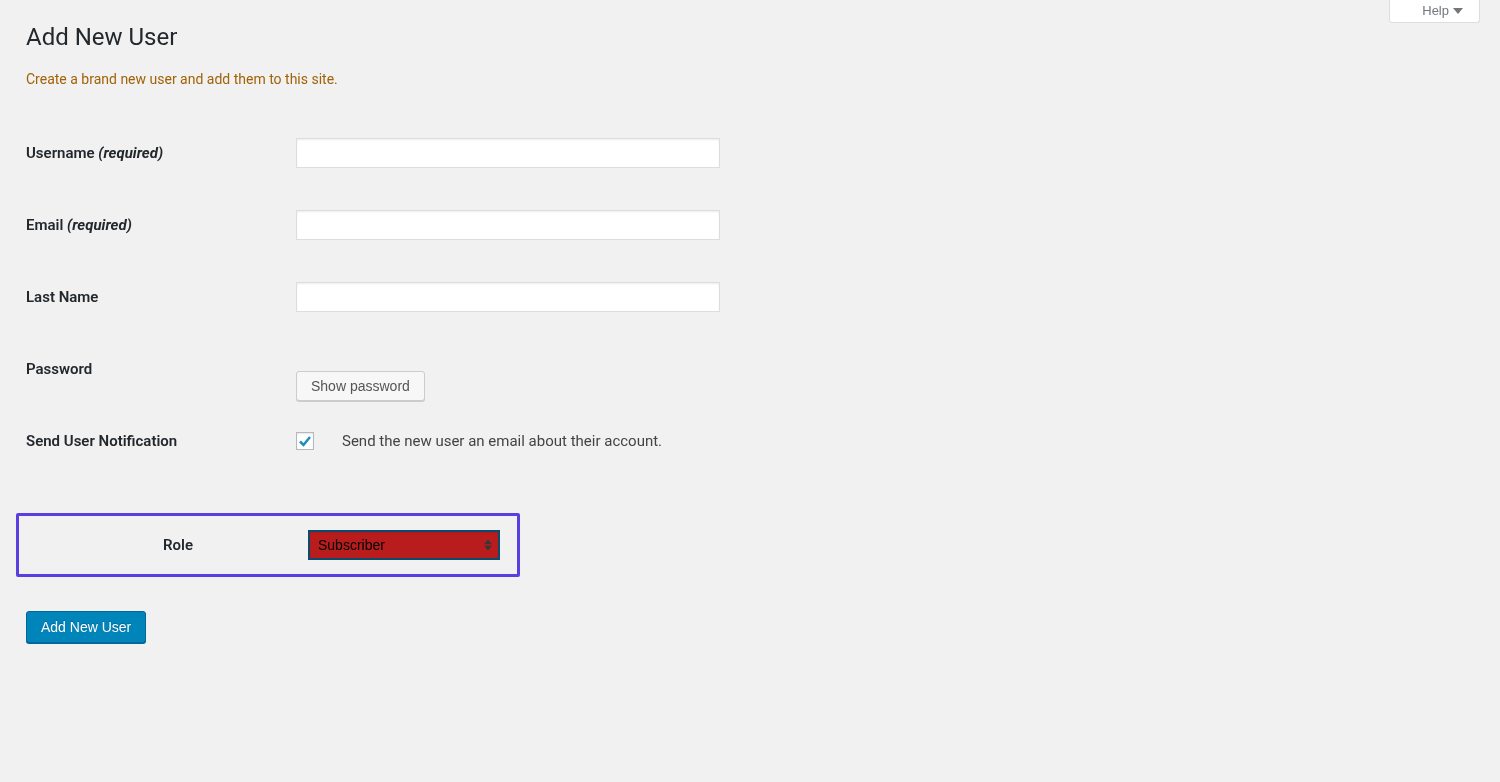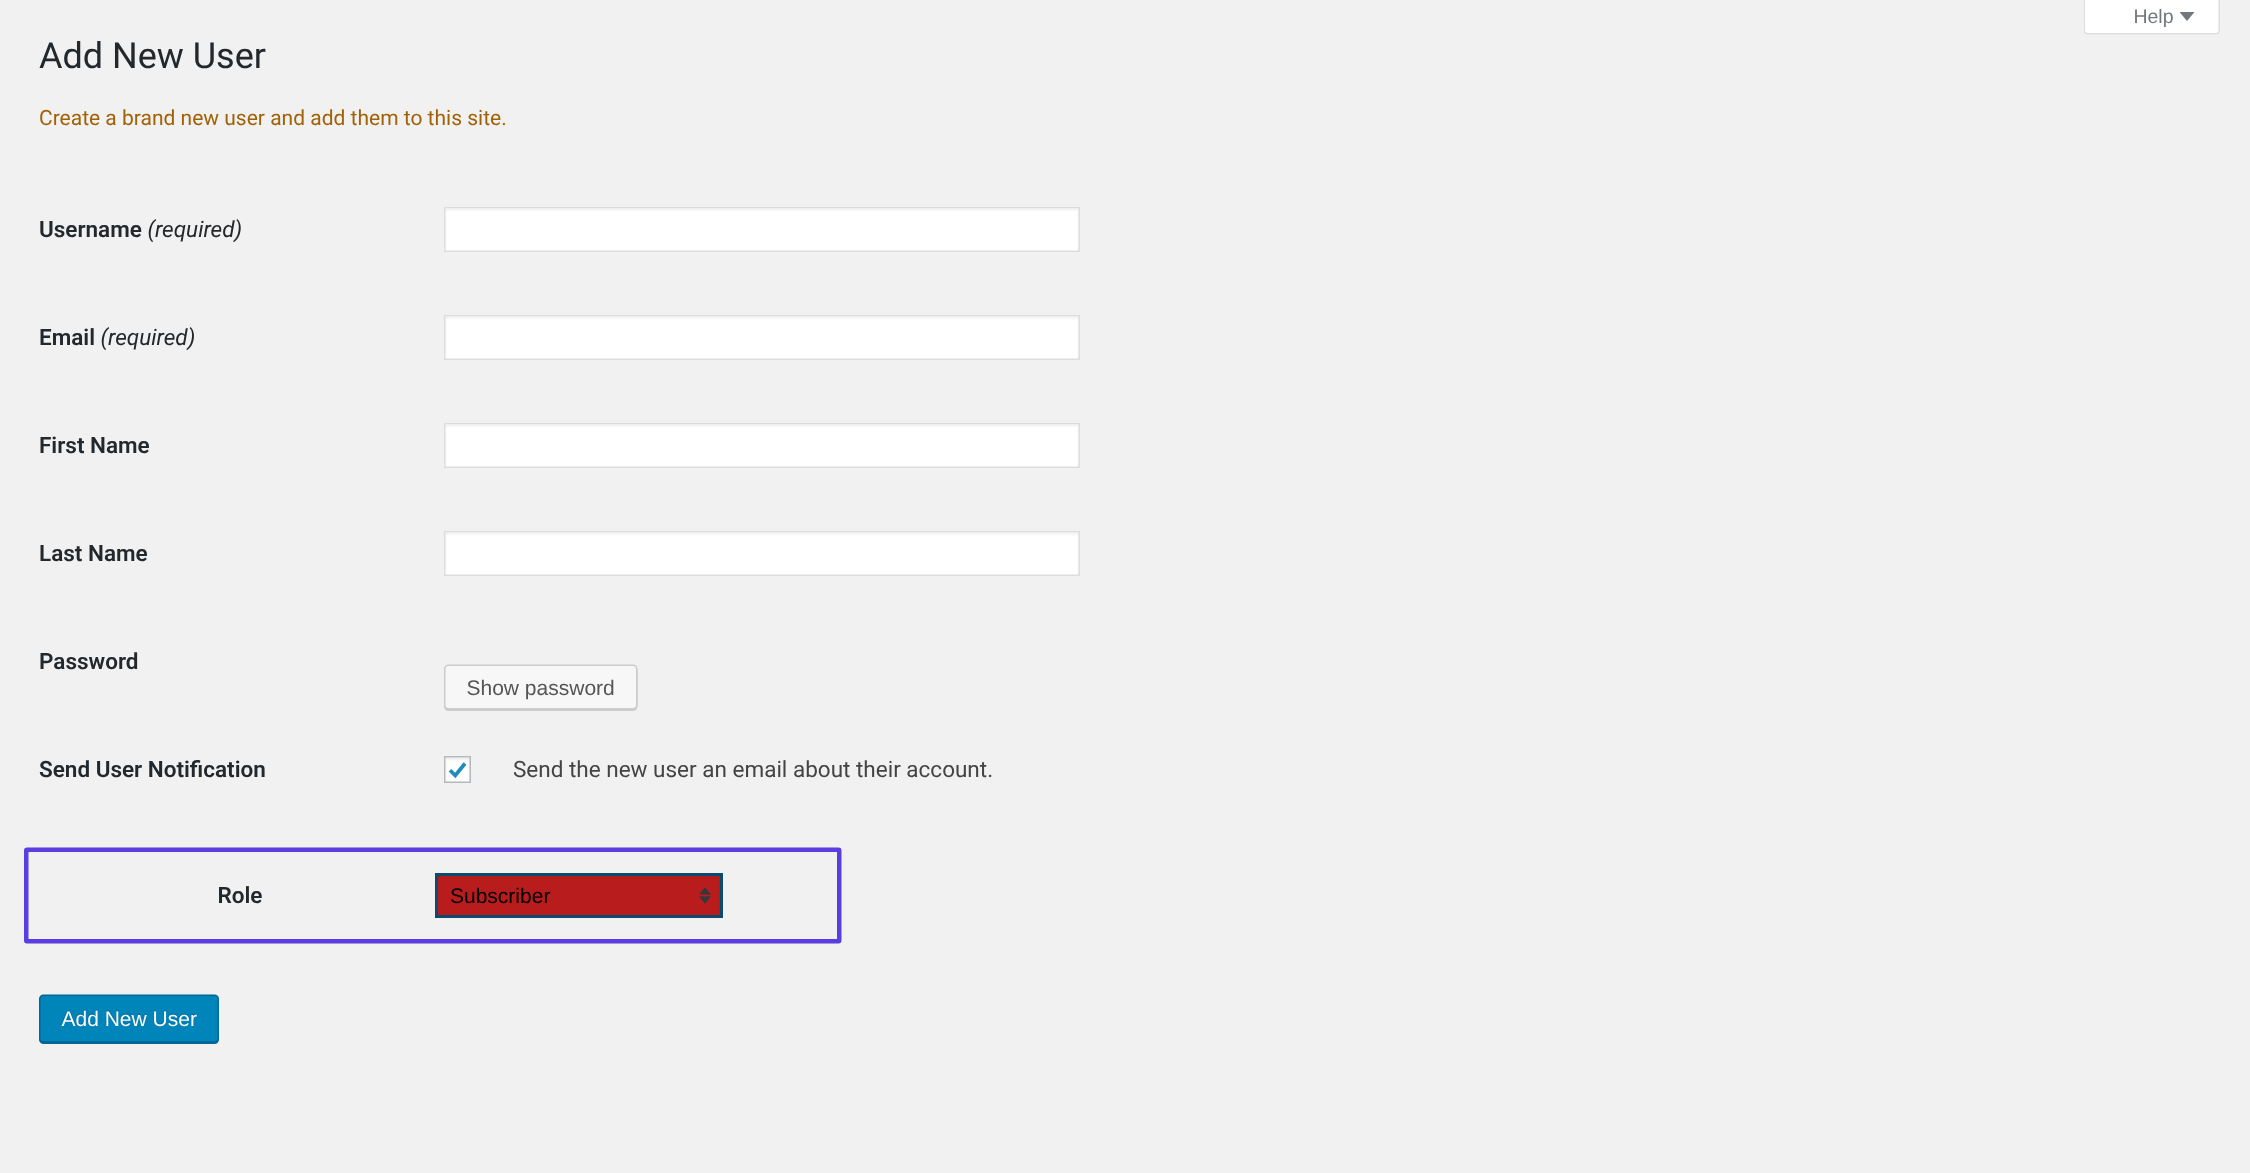--- a/index.html
+++ b/index.html
@@ -70,21 +70,21 @@
       width: 270px;
       vertical-align: middle;
       padding: 0;
     }
     .form-table td {
       vertical-align: middle;
       padding: 0;
     }
     .required-hint {
       font-style: italic;
-      font-weight: 400;
+      font-weight: 700;
       color: #23282d;
     }
     input[type="text"],
     input[type="email"],
     input[type="url"] {
       width: 424px;
       height: 30px;
       border: 1px solid #ddd;
       background: #fff;
       padding: 3px 8px;
@@ -188,24 +188,24 @@
       padding: 14px 0 14px 8px;
       font-weight: 600;
       font-size: 15px;
     }
     .role-inner-table td {
       padding: 14px 8px 14px 0;
     }
     .role-box {
       border: 3px solid #5a3ee0;
       border-radius: 2px;
-      width: 545px;
-      margin-top: 16px;
+      width: 504px;
+      margin-top: 36px;
       margin-left: -10px;
-      padding-left: 2px;
+      padding-left: 20px;
     }
   </style>
 </head>
 <body>
 
 <div class="screen-meta">
   <button class="help-tab">
     <span>Help</span>
     <svg viewBox="0 0 10 10">
         <polygon points="0,2 10,2 5,8"></polygon>
@@ -232,28 +232,20 @@
     <tr>
       <th>
         <span>Email</span>
         <span class="required-hint">(required)</span>
       </th>
       <td>
         <input type="email" value="" style="">
       </td>
     </tr>
 
-    <tr>
-      <th>
-        <span>First Name</span>
-      </th>
-      <td>
-        <input type="text" value="" style="">
-      </td>
-    </tr>
 
     <tr>
       <th>
         <span>Last Name</span>
       </th>
       <td>
         <input type="text" value="" style="">
       </td>
     </tr>
 

